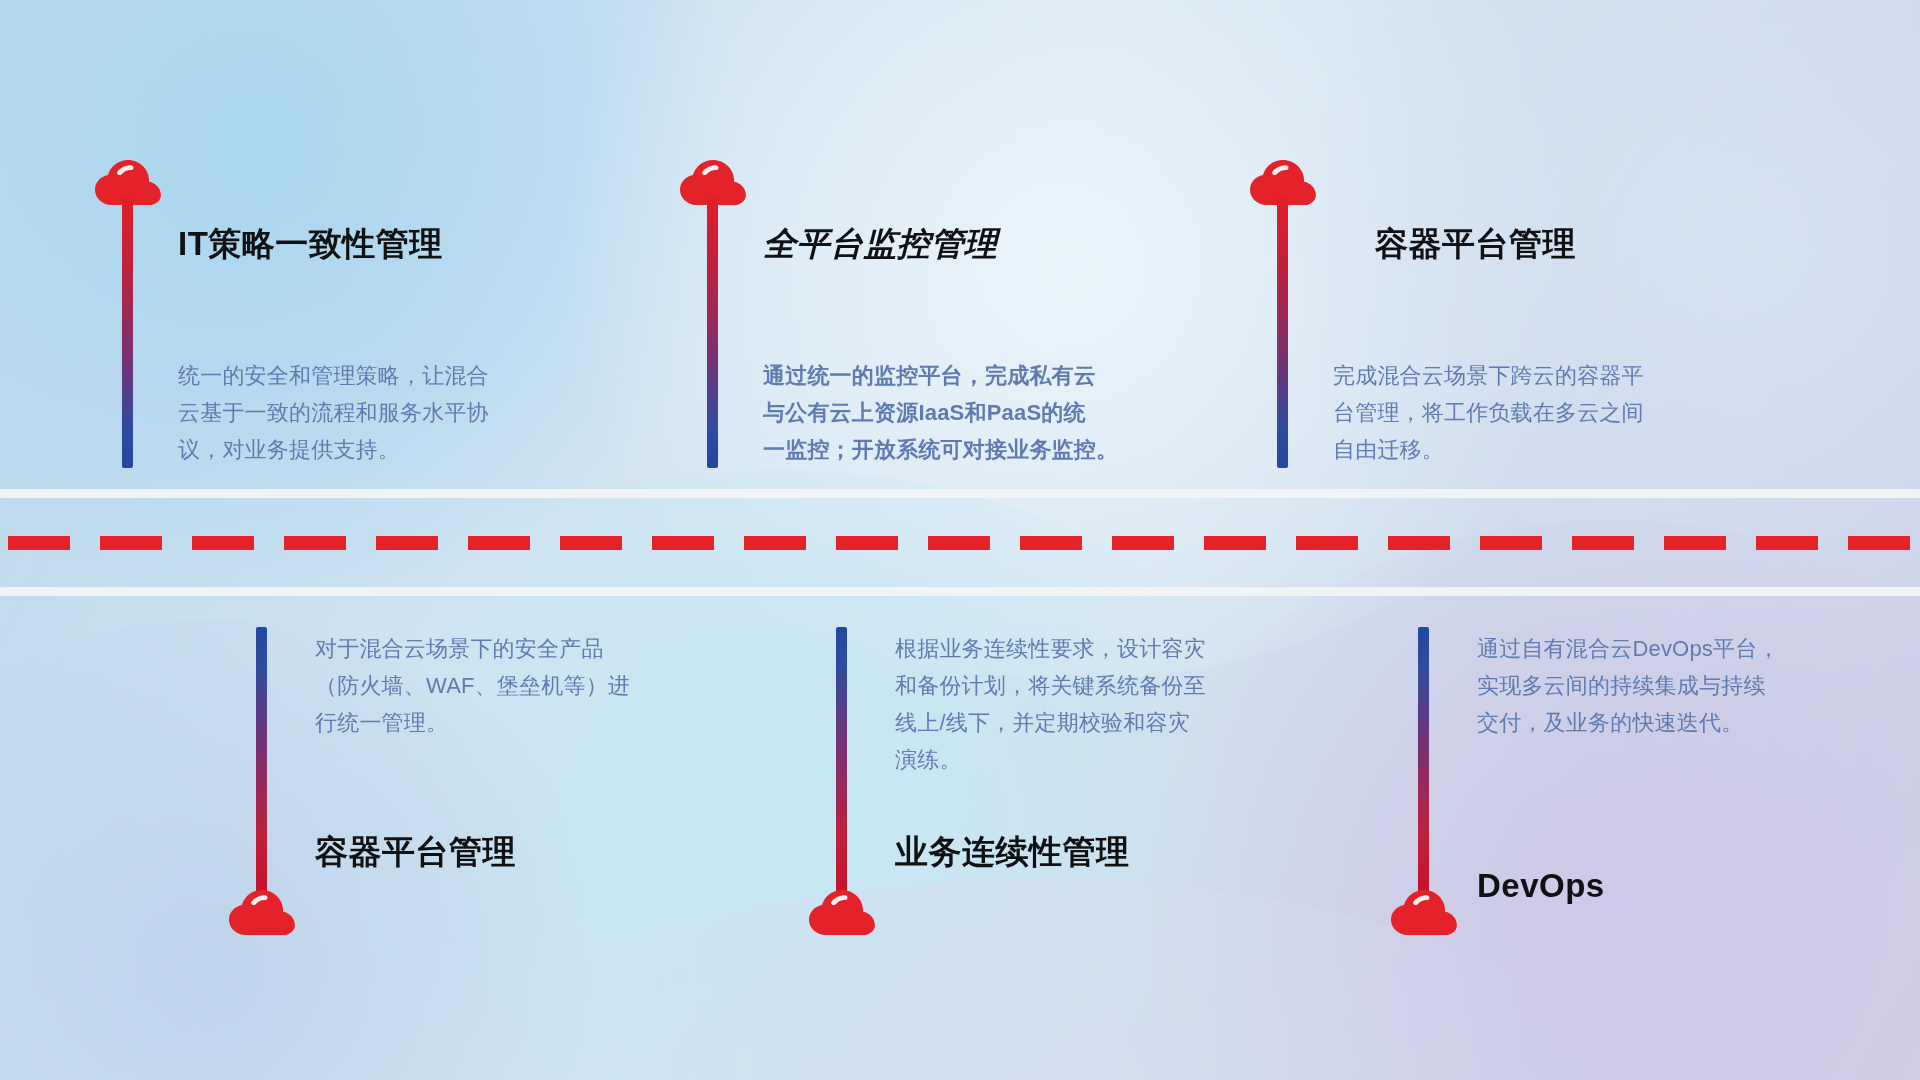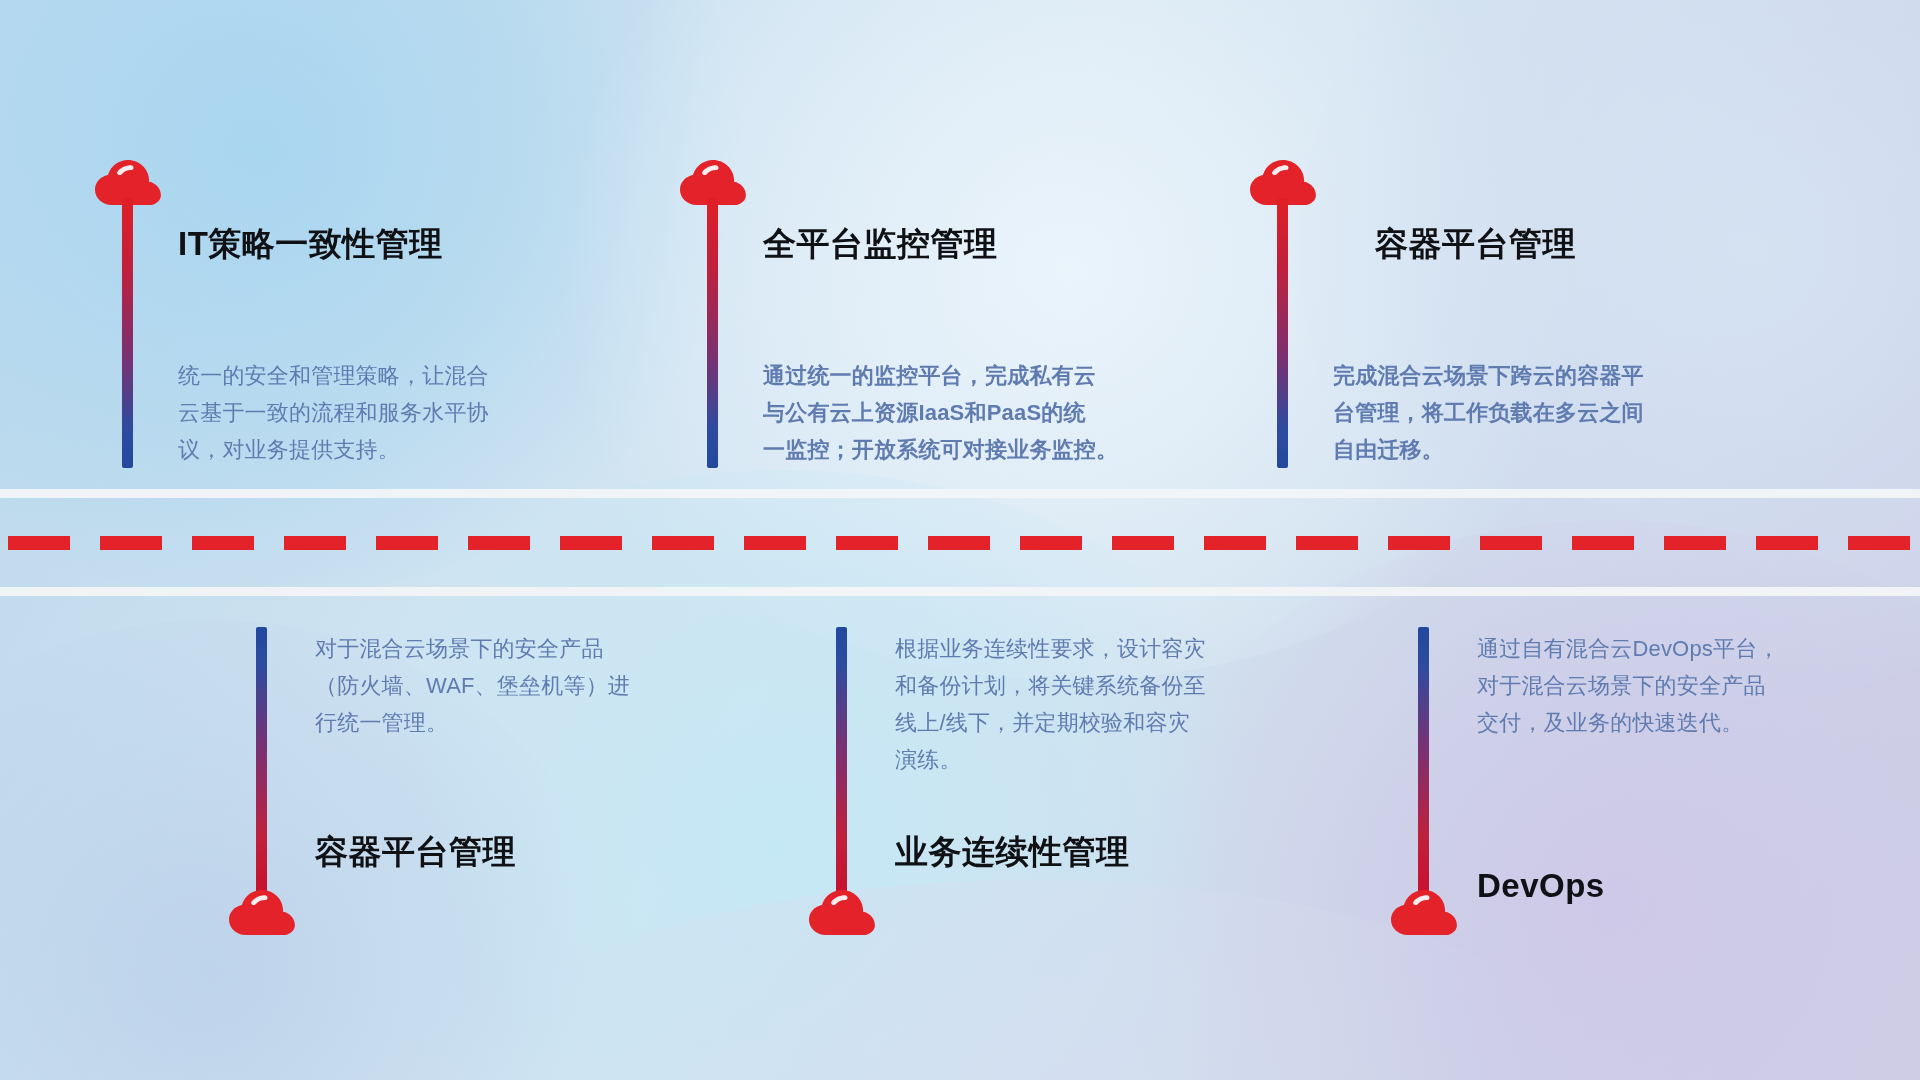--- a/index.html
+++ b/index.html
@@ -178,36 +178,36 @@
   </div>
 
   <div class="col">
     <div class="cloud" style="left:680px; top:160px;">
       <svg viewBox="0 0 66 46" width="66" height="46">
         <path d="M16.5 45C7.4 45 0 38.2 0 29.8c0-7.2 5.4-13.3 12.9-14.7C15.4 6.4 23.4 0 32.9 0 44.6 0 54.1 9.1 54.1 20.3c0 .5 0 1-.1 1.5 6.9 1.1 11.9 6.8 11.9 13.6C65.9 40.2 60.8 45 54.5 45z" fill="#e32229"></path>
         <path d="M22.8 11.2c3.1-3.6 7.9-5.9 13.1-5.9 1.5 0 2.6 1.1 2.6 2.4s-1.1 2.4-2.6 2.4c-3.7 0-7 1.6-9.2 4.1-.9 1.1-2.6 1.2-3.7.3s-1.2-2.3-.2-3.3z" fill="#ffffff" opacity="0.92"></path>
       </svg>
     </div>
     <div class="stem down" style="left:707px; top:198px; height:270px;"></div>
-    <div class="heading" style="left:763px; top:222px;">全平台监控管理</div>
+    <div class="heading" style="left:763px; top:222px;font-style:italic;">全平台监控管理</div>
     <div class="para" style="left:763px; top:357px; width:450px;font-weight:bold;">通过统一的监控平台，完成私有云
 与公有云上资源IaaS和PaaS的统
 一监控；开放系统可对接业务监控。</div>
   </div>
 
   <div class="col">
     <div class="cloud" style="left:1250px; top:160px;">
       <svg viewBox="0 0 66 46" width="66" height="46">
         <path d="M16.5 45C7.4 45 0 38.2 0 29.8c0-7.2 5.4-13.3 12.9-14.7C15.4 6.4 23.4 0 32.9 0 44.6 0 54.1 9.1 54.1 20.3c0 .5 0 1-.1 1.5 6.9 1.1 11.9 6.8 11.9 13.6C65.9 40.2 60.8 45 54.5 45z" fill="#e32229"></path>
         <path d="M22.8 11.2c3.1-3.6 7.9-5.9 13.1-5.9 1.5 0 2.6 1.1 2.6 2.4s-1.1 2.4-2.6 2.4c-3.7 0-7 1.6-9.2 4.1-.9 1.1-2.6 1.2-3.7.3s-1.2-2.3-.2-3.3z" fill="#ffffff" opacity="0.92"></path>
       </svg>
     </div>
     <div class="stem down" style="left:1277px; top:198px; height:270px;"></div>
     <div class="heading" style="left:1333px; top:222px;margin-left:42px;">容器平台管理</div>
-    <div class="para" style="left:1333px; top:357px; width:440px;font-weight:bold;">完成混合云场景下跨云的容器平
+    <div class="para" style="left:1333px; top:357px; width:440px;">完成混合云场景下跨云的容器平
 台管理，将工作负载在多云之间
 自由迁移。</div>
   </div>
 
   <div class="road-rail top"></div>
   <div class="road-dashes" id="road-dashes">
       <div class="dash" style="background: rgb(227, 34, 41);"></div>
       <div class="dash" style="background: rgb(227, 34, 41);"></div>
       <div class="dash" style="background: rgb(227, 34, 41);"></div>
       <div class="dash" style="background: rgb(227, 34, 41);"></div>
@@ -256,21 +256,21 @@
       <svg viewBox="0 0 66 46" width="66" height="46">
         <path d="M16.5 45C7.4 45 0 38.2 0 29.8c0-7.2 5.4-13.3 12.9-14.7C15.4 6.4 23.4 0 32.9 0 44.6 0 54.1 9.1 54.1 20.3c0 .5 0 1-.1 1.5 6.9 1.1 11.9 6.8 11.9 13.6C65.9 40.2 60.8 45 54.5 45z" fill="#e32229"></path>
         <path d="M22.8 11.2c3.1-3.6 7.9-5.9 13.1-5.9 1.5 0 2.6 1.1 2.6 2.4s-1.1 2.4-2.6 2.4c-3.7 0-7 1.6-9.2 4.1-.9 1.1-2.6 1.2-3.7.3s-1.2-2.3-.2-3.3z" fill="#ffffff" opacity="0.92"></path>
       </svg>
     </div>
   </div>
 
   <div class="col">
     <div class="stem up" style="left:1418px; top:627px; height:270px;"></div>
     <div class="para" style="left:1477px; top:630px; width:420px;">通过自有混合云DevOps平台，
-对于混合云场景下的安全产品
+实现多云间的持续集成与持续
 交付，及业务的快速迭代。</div>
     <div class="heading" style="left:1477px; top:830px;margin-top:37px;">DevOps</div>
     <div class="cloud" style="left:1391px; top:890px;">
       <svg viewBox="0 0 66 46" width="66" height="46">
         <path d="M16.5 45C7.4 45 0 38.2 0 29.8c0-7.2 5.4-13.3 12.9-14.7C15.4 6.4 23.4 0 32.9 0 44.6 0 54.1 9.1 54.1 20.3c0 .5 0 1-.1 1.5 6.9 1.1 11.9 6.8 11.9 13.6C65.9 40.2 60.8 45 54.5 45z" fill="#e32229"></path>
         <path d="M22.8 11.2c3.1-3.6 7.9-5.9 13.1-5.9 1.5 0 2.6 1.1 2.6 2.4s-1.1 2.4-2.6 2.4c-3.7 0-7 1.6-9.2 4.1-.9 1.1-2.6 1.2-3.7.3s-1.2-2.3-.2-3.3z" fill="#ffffff" opacity="0.92"></path>
       </svg>
     </div>
   </div>
 

